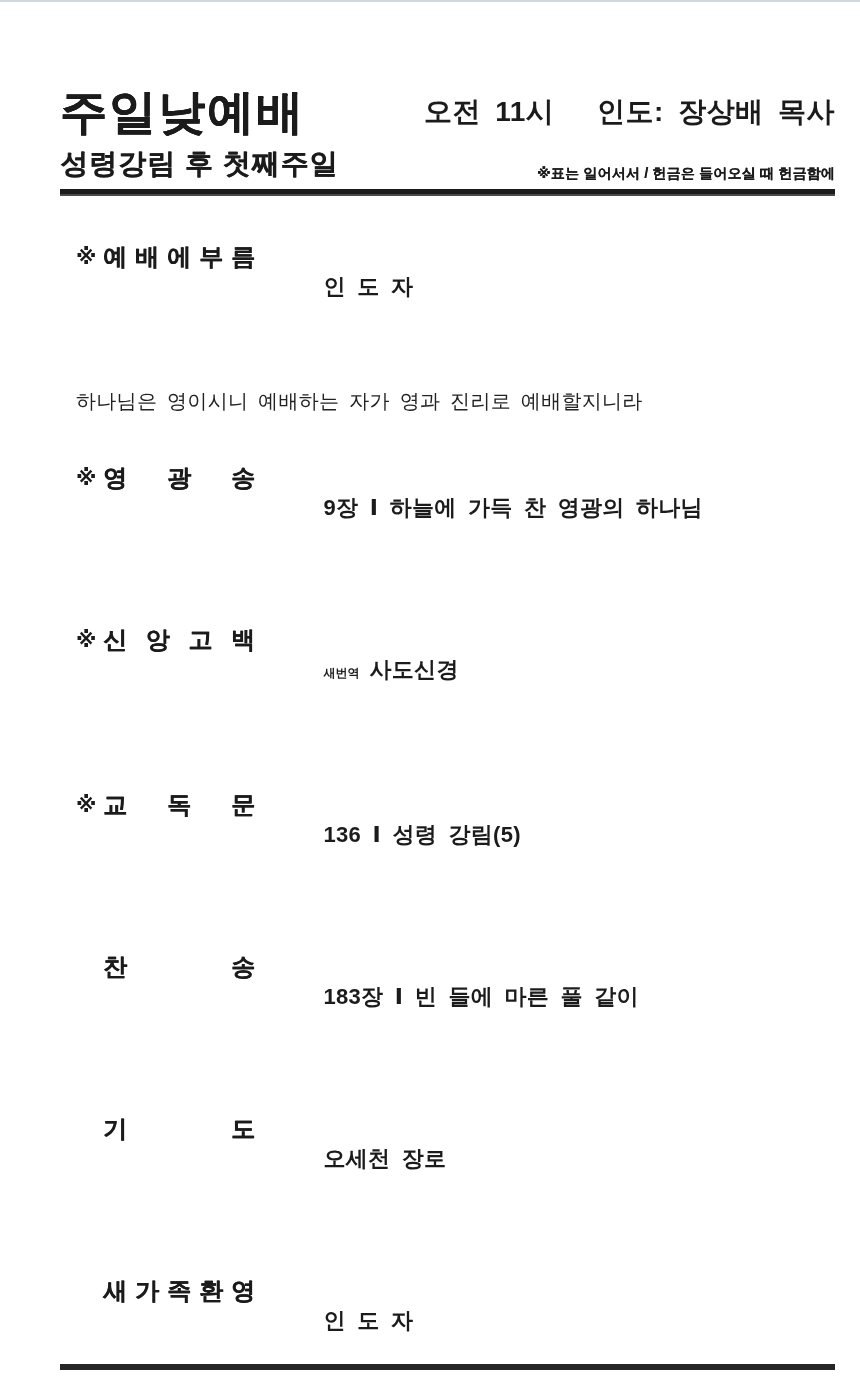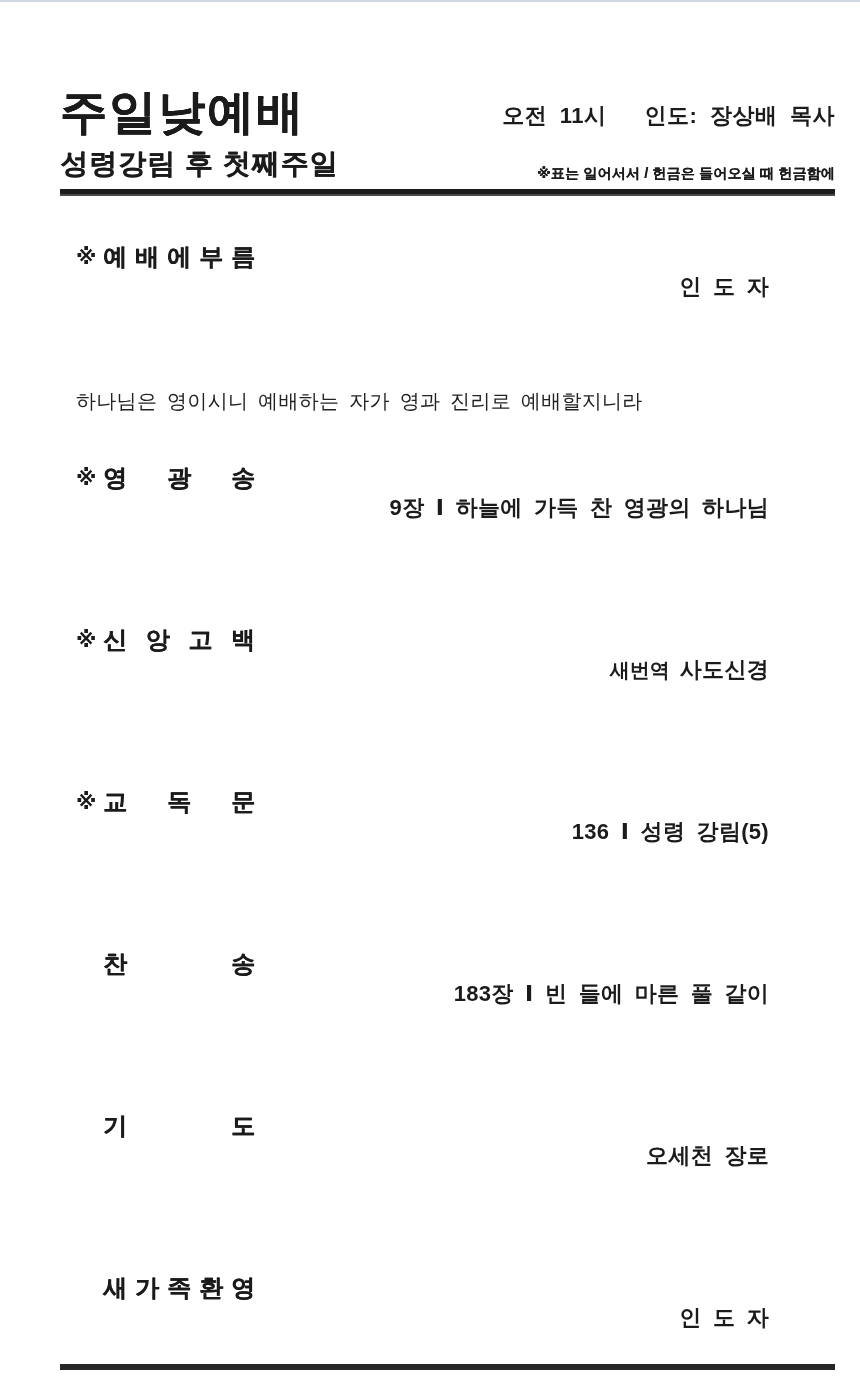--- a/index.html
+++ b/index.html
@@ -19,21 +19,21 @@
   .page { padding:12px 25px 0 60px; }
 
   
   .header { padding-top:76px; }
   .header-row1 { display:flex; justify-content:space-between; align-items:flex-end; }
   .title {
     font-size:47px; font-weight:bold; letter-spacing:2px;
     line-height:1; text-shadow:0.6px 0 0 currentColor, 0 0.4px 0 currentColor;
   }
   .time-leader {
-    font-size:22px; font-weight:bold; word-spacing:6px; letter-spacing:.5px;
+    font-size:28px; font-weight:bold; word-spacing:6px; letter-spacing:.5px;
     padding-bottom:4px; white-space:pre;
   }
   .header-row2 { display:flex; justify-content:space-between; align-items:flex-end; margin-top:10px; }
   .subtitle { font-size:28px; font-weight:bold; letter-spacing:1px; text-shadow:0.4px 0 0 currentColor; }
   .standing-note { font-size:14px; font-weight:bold; letter-spacing:.2px; text-shadow:0.3px 0 0 currentColor; }
   .rule-double {
     margin-top:6px; height:3px;
     border-top:5px solid #1c1c1c;
     border-bottom:2px solid #4a4a4a;
   }
@@ -42,25 +42,25 @@
   .rows { padding:46px 66px 0 16px; }
   .row { display:flex; align-items:flex-start; margin-bottom:42px; }
   .marker { width:27px; flex:0 0 27px; font-size:21px; font-weight:bold; padding-top:3px; }
   .label {
     width:152px; flex:0 0 152px;
     display:flex; justify-content:space-between;
     font-size:24px; font-weight:bold; line-height:30px;
     text-shadow:0.4px 0 0 currentColor;
   }
   .value {
-    flex:1; text-align:right;
+    flex:1; 
     font-size:22px; font-weight:bold; line-height:30px;
     word-spacing:5px; letter-spacing:.3px; white-space:pre-wrap;
   }
-  .value .prefix { font-size:20px; font-weight:bold; margin-right:10px; letter-spacing:0; word-spacing:1px; }
+  .value .prefix { font-size:12px; font-weight:bold; margin-right:10px; letter-spacing:0; word-spacing:1px; }
   .verse {
     font-size:20px; font-weight:normal; color:#222;
     letter-spacing:.3px; word-spacing:4px;
     margin:-16px 0 48px 0;
   }
 
   .rule-bottom {
     position:absolute; left:60px; right:25px; bottom:16px;
     border-top:6px solid #262626;
   }

